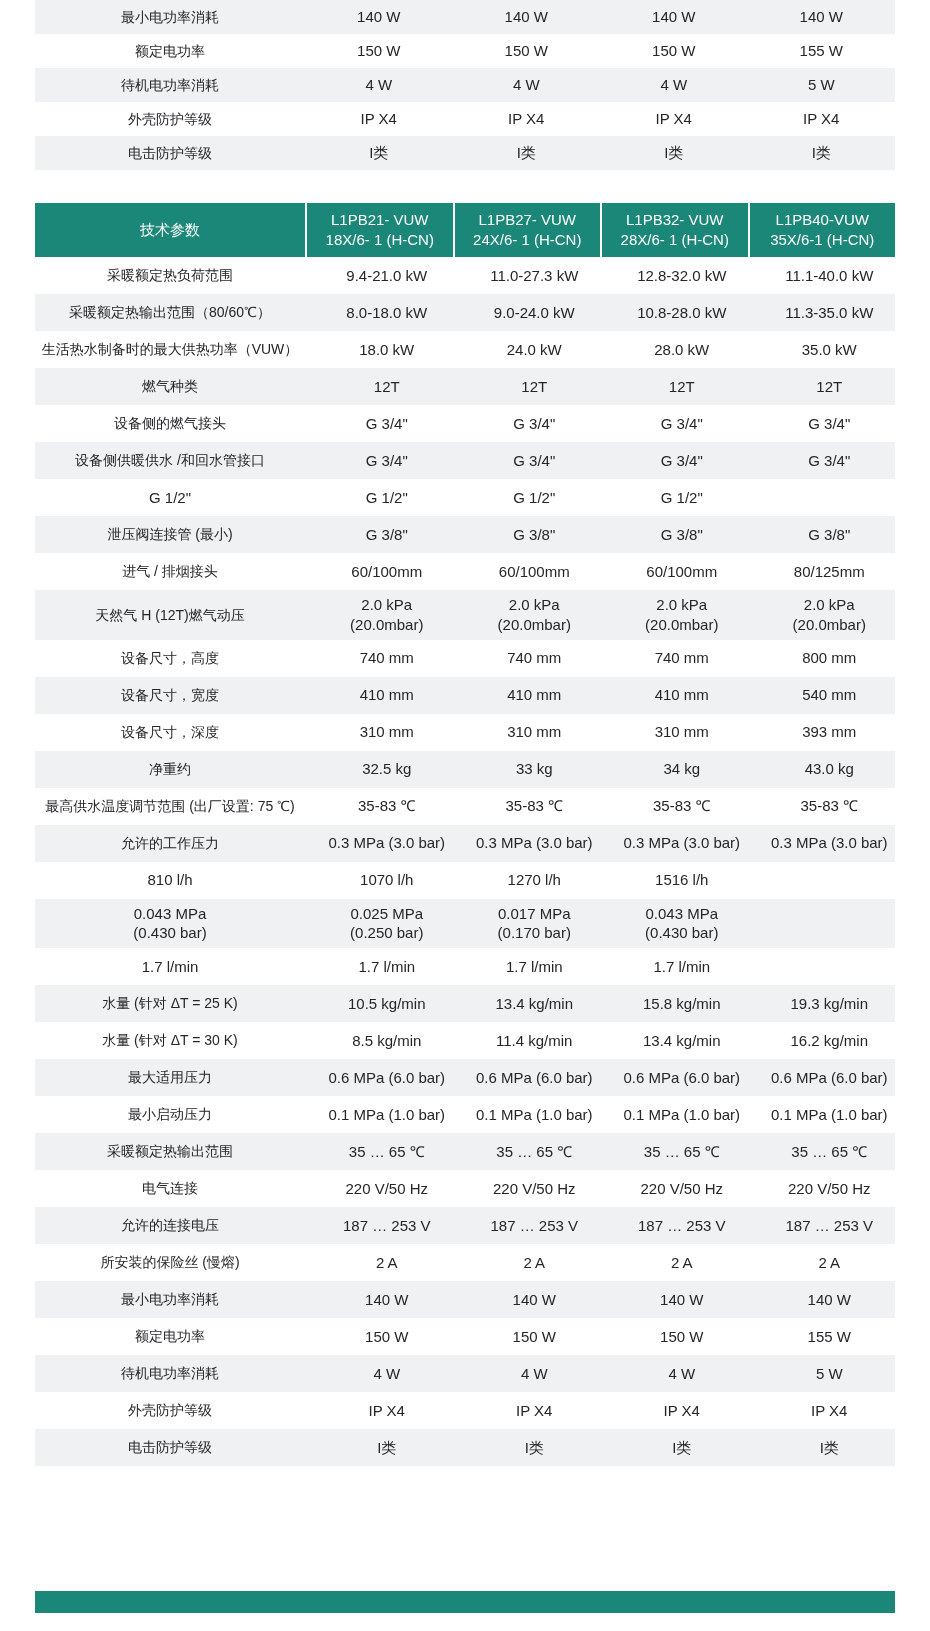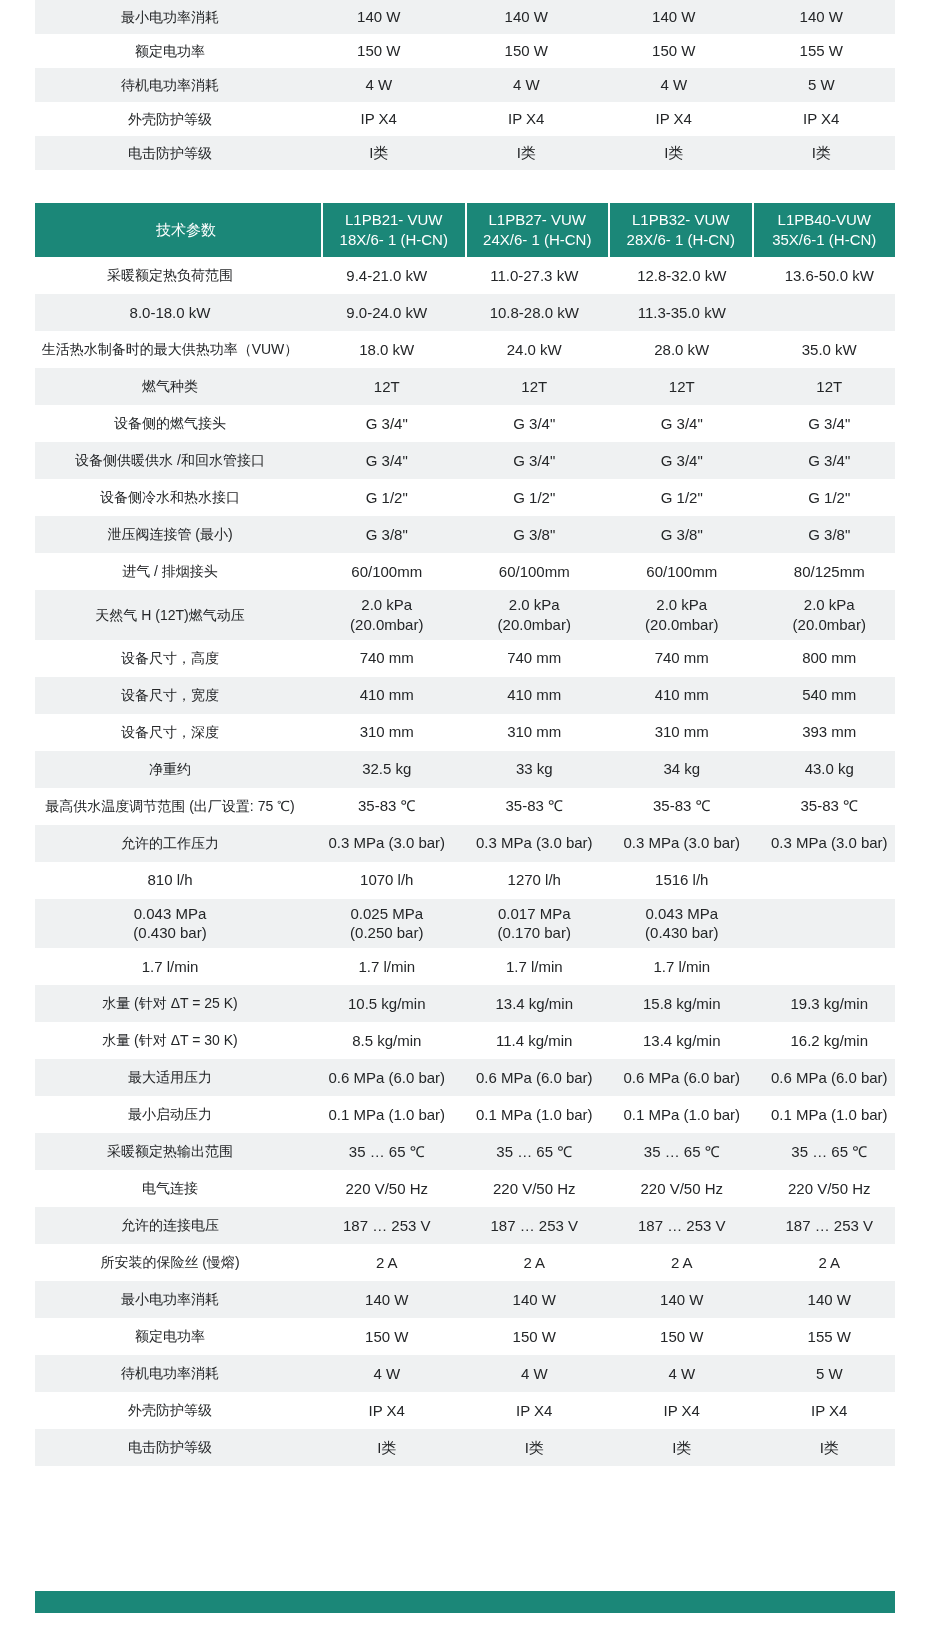--- a/index.html
+++ b/index.html
@@ -19,21 +19,21 @@
   .cell{
     text-align:center;padding:5px 6px;font-size:15px;line-height:1.32;
     white-space:pre-line;box-sizing:border-box;
   }
   .label-cell{font-size:14px;}
   .main-header{
     display:grid;
     grid-template-columns:270px repeat(4,1fr);
     align-items:stretch;
     background:#1B8778;color:#ffffff;
-    min-height:54px;margin-top:33px;padding-left:16px;
+    min-height:54px;margin-top:33px;
   }
   .hcell{
     display:flex;flex-direction:column;justify-content:center;
     text-align:center;font-size:15px;line-height:1.35;padding:6px 4px;
     box-sizing:border-box;
   }
   .hcell + .hcell{border-left:2.5px solid #ffffff;}
   .hline{display:block;}
   .bottom-spacer{height:125px;}
   .next-table-header-bar{
@@ -104,23 +104,24 @@
         <span class="hline">L1PB40-VUW</span>
         <span class="hline">35X/6-1 (H-CN)</span>
       </div>
     </div>
     <div id="main-rows">
         <div class="row">
           <div class="cell label-cell">采暖额定热负荷范围</div>
           <div class="cell value-cell">9.4-21.0 kW</div>
           <div class="cell value-cell">11.0-27.3 kW</div>
           <div class="cell value-cell">12.8-32.0 kW</div>
-          <div class="cell value-cell">13.6-50.0 kW</div>
-        </div>
-        <div class="row striped">
+          <div class="cell value-cell">11.1-40.0 kW</div>
+        </div>
+        <div class="row striped">
+          <div class="cell label-cell">采暖额定热输出范围（80/60℃）</div>
           <div class="cell value-cell">8.0-18.0 kW</div>
           <div class="cell value-cell">9.0-24.0 kW</div>
           <div class="cell value-cell">10.8-28.0 kW</div>
           <div class="cell value-cell">11.3-35.0 kW</div>
         </div>
         <div class="row">
           <div class="cell label-cell">生活热水制备时的最大供热功率（VUW）</div>
           <div class="cell value-cell">18.0 kW</div>
           <div class="cell value-cell">24.0 kW</div>
           <div class="cell value-cell">28.0 kW</div>
@@ -141,21 +142,20 @@
           <div class="cell value-cell">G 3/4"</div>
         </div>
         <div class="row striped">
           <div class="cell label-cell">设备侧供暖供水 /和回水管接口</div>
           <div class="cell value-cell">G 3/4"</div>
           <div class="cell value-cell">G 3/4"</div>
           <div class="cell value-cell">G 3/4"</div>
           <div class="cell value-cell">G 3/4"</div>
         </div>
         <div class="row">
-          <div class="cell label-cell">设备侧冷水和热水接口</div>
           <div class="cell value-cell">G 1/2"</div>
           <div class="cell value-cell">G 1/2"</div>
           <div class="cell value-cell">G 1/2"</div>
           <div class="cell value-cell">G 1/2"</div>
         </div>
         <div class="row striped">
           <div class="cell label-cell">泄压阀连接管 (最小)</div>
           <div class="cell value-cell">G 3/8"</div>
           <div class="cell value-cell">G 3/8"</div>
           <div class="cell value-cell">G 3/8"</div>

